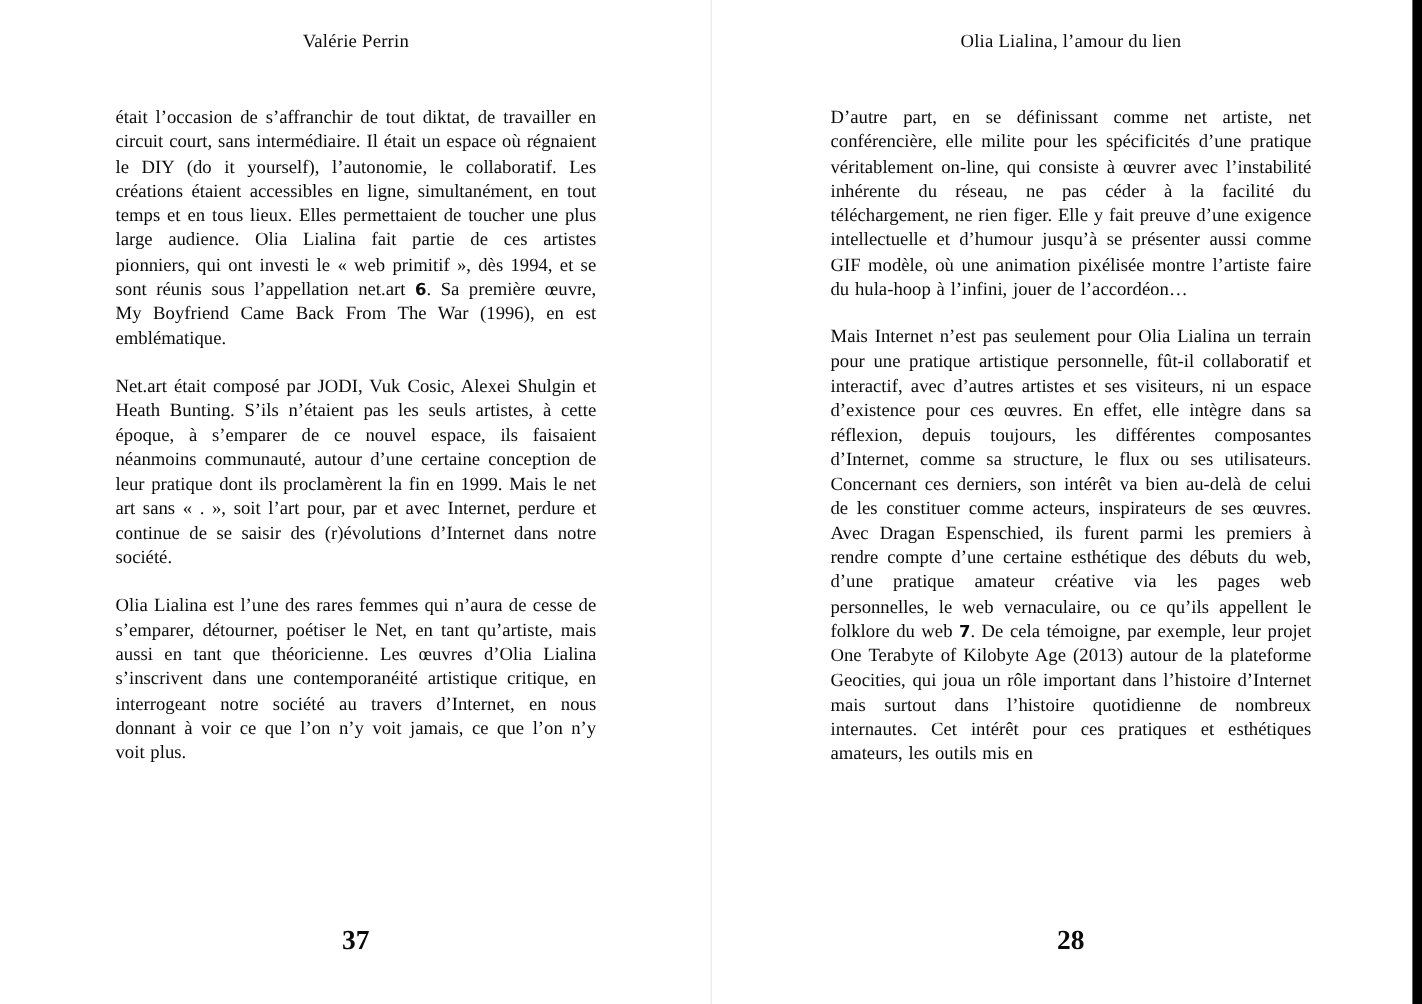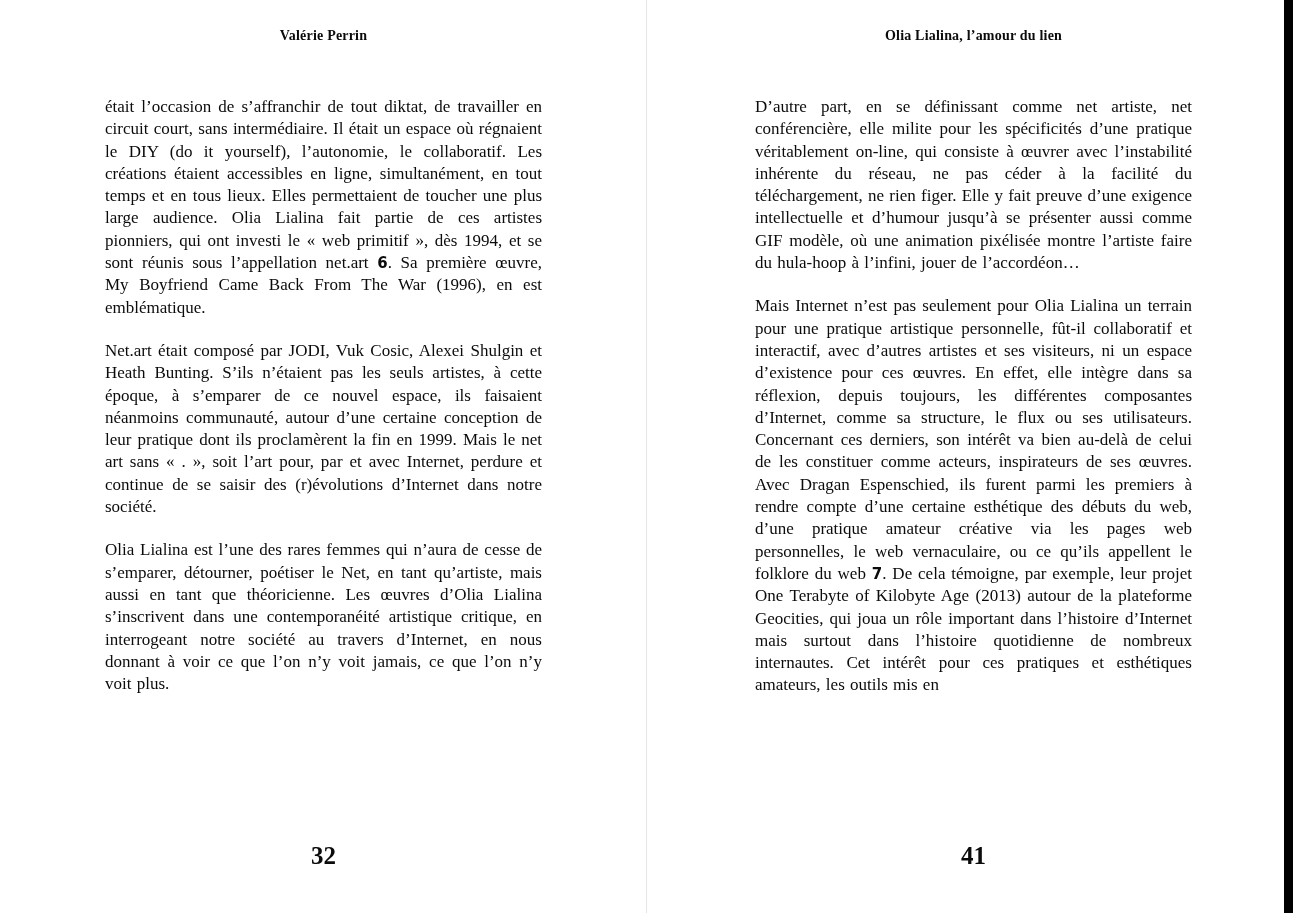--- a/index.html
+++ b/index.html
@@ -35,22 +35,22 @@
     height: 913px;
   }
   .col-left  { left: 105px; }
   .col-right { left: 755px; }
   .running-header {
     position: absolute;
     top: 28px;
     left: 0;
     width: 100%;
     text-align: center;
-    font-weight: bold;
-    font-size: 14px;
+    font-weight: normal;
+    font-size: 17px;
     letter-spacing: 0.2px;
   }
   .body-text {
     position: absolute;
     top: 96px;
     left: 0;
     width: 100%;
     text-align: justify;
     font-size: 17px;
     line-height: 22.3px;
@@ -79,26 +79,26 @@
 </head>
 <body>
 
 <div class="column col-left">
   <div class="running-header">Valérie Perrin</div>
   <div class="body-text">
       <p><span>était l’occasion de s’affranchir de tout diktat, de travailler en circuit court, sans intermédiaire. Il était un espace où régnaient le DIY (</span><span class="it">do it yourself</span><span>), l’autonomie, le collaboratif. Les créations étaient accessibles en ligne, simultanément, en tout temps et en tous lieux. Elles permettaient de toucher une plus large audience. Olia Lialina fait partie de ces artistes pionniers, qui ont investi le « web primitif », dès 1994, et se sont réunis sous l’appellation net.art </span><span class="fn">6</span><span>. Sa première œuvre, </span><span class="it">My Boyfriend Came Back From The War</span><span> (1996), en est emblématique.</span></p>
       <p><span>Net.art était composé par JODI, Vuk Cosic, Alexei Shulgin et Heath Bunting. S’ils n’étaient pas les seuls artistes, à cette époque, à s’emparer de ce nouvel espace, ils faisaient néanmoins communauté, autour d’une certaine conception de leur pratique dont ils proclamèrent la fin en 1999. Mais le net art sans « . », soit l’art pour, par et avec Internet, perdure et continue de se saisir des (r)évolutions d’Internet dans notre société.</span></p>
       <p><span>Olia Lialina est l’une des rares femmes qui n’aura de cesse de s’emparer, détourner, poétiser le Net, en tant qu’artiste, mais aussi en tant que théoricienne. Les œuvres d’Olia Lialina s’inscrivent dans une contemporanéité artistique critique, en interrogeant notre société au travers d’Internet, en nous donnant à voir ce que l’on n’y voit jamais, ce que l’on n’y voit plus.</span></p>
     </div>
-  <div class="page-number">32</div>
+  <div class="page-number">37</div>
 </div>
 
 <div class="column col-right">
   <div class="running-header">Olia Lialina, l’amour du lien</div>
   <div class="body-text">
       <p><span>D’autre part, en se définissant comme net artiste, net conférencière, elle milite pour les spécificités d’une pratique véritablement </span><span class="it">on-line</span><span>, qui consiste à œuvrer avec l’instabilité inhérente du réseau, ne pas céder à la facilité du téléchargement, ne rien figer. Elle y fait preuve d’une exigence intellectuelle et d’humour jusqu’à se présenter aussi comme GIF modèle, où une animation pixélisée montre l’artiste faire du hula-hoop à l’infini, jouer de l’accordéon…</span></p>
       <p><span>Mais Internet n’est pas seulement pour Olia Lialina un terrain pour une pratique artistique personnelle, fût-il collaboratif et interactif, avec d’autres artistes et ses visiteurs, ni un espace d’existence pour ces œuvres. En effet, elle intègre dans sa réflexion, depuis toujours, les différentes composantes d’Internet, comme sa structure, le flux ou ses utilisateurs. Concernant ces derniers, son intérêt va bien au-delà de celui de les constituer comme acteurs, inspirateurs de ses œuvres. Avec Dragan Espenschied, ils furent parmi les premiers à rendre compte d’une certaine esthétique des débuts du web, d’une pratique amateur créative via les pages web personnelles, le web vernaculaire, ou ce qu’ils appellent le folklore du web </span><span class="fn">7</span><span>. De cela témoigne, par exemple, leur projet </span><span class="it">One Terabyte of Kilobyte Age</span><span> (2013) autour de la plateforme Geocities, qui joua un rôle important dans l’histoire d’Internet mais surtout dans l’histoire quotidienne de nombreux internautes. Cet intérêt pour ces pratiques et esthétiques amateurs, les outils mis en</span></p>
     </div>
-  <div class="page-number">41</div>
+  <div class="page-number">28</div>
 </div>
 
 <div class="gutter"></div>
 <div class="scan-edge"></div>
 
 </body></html>

